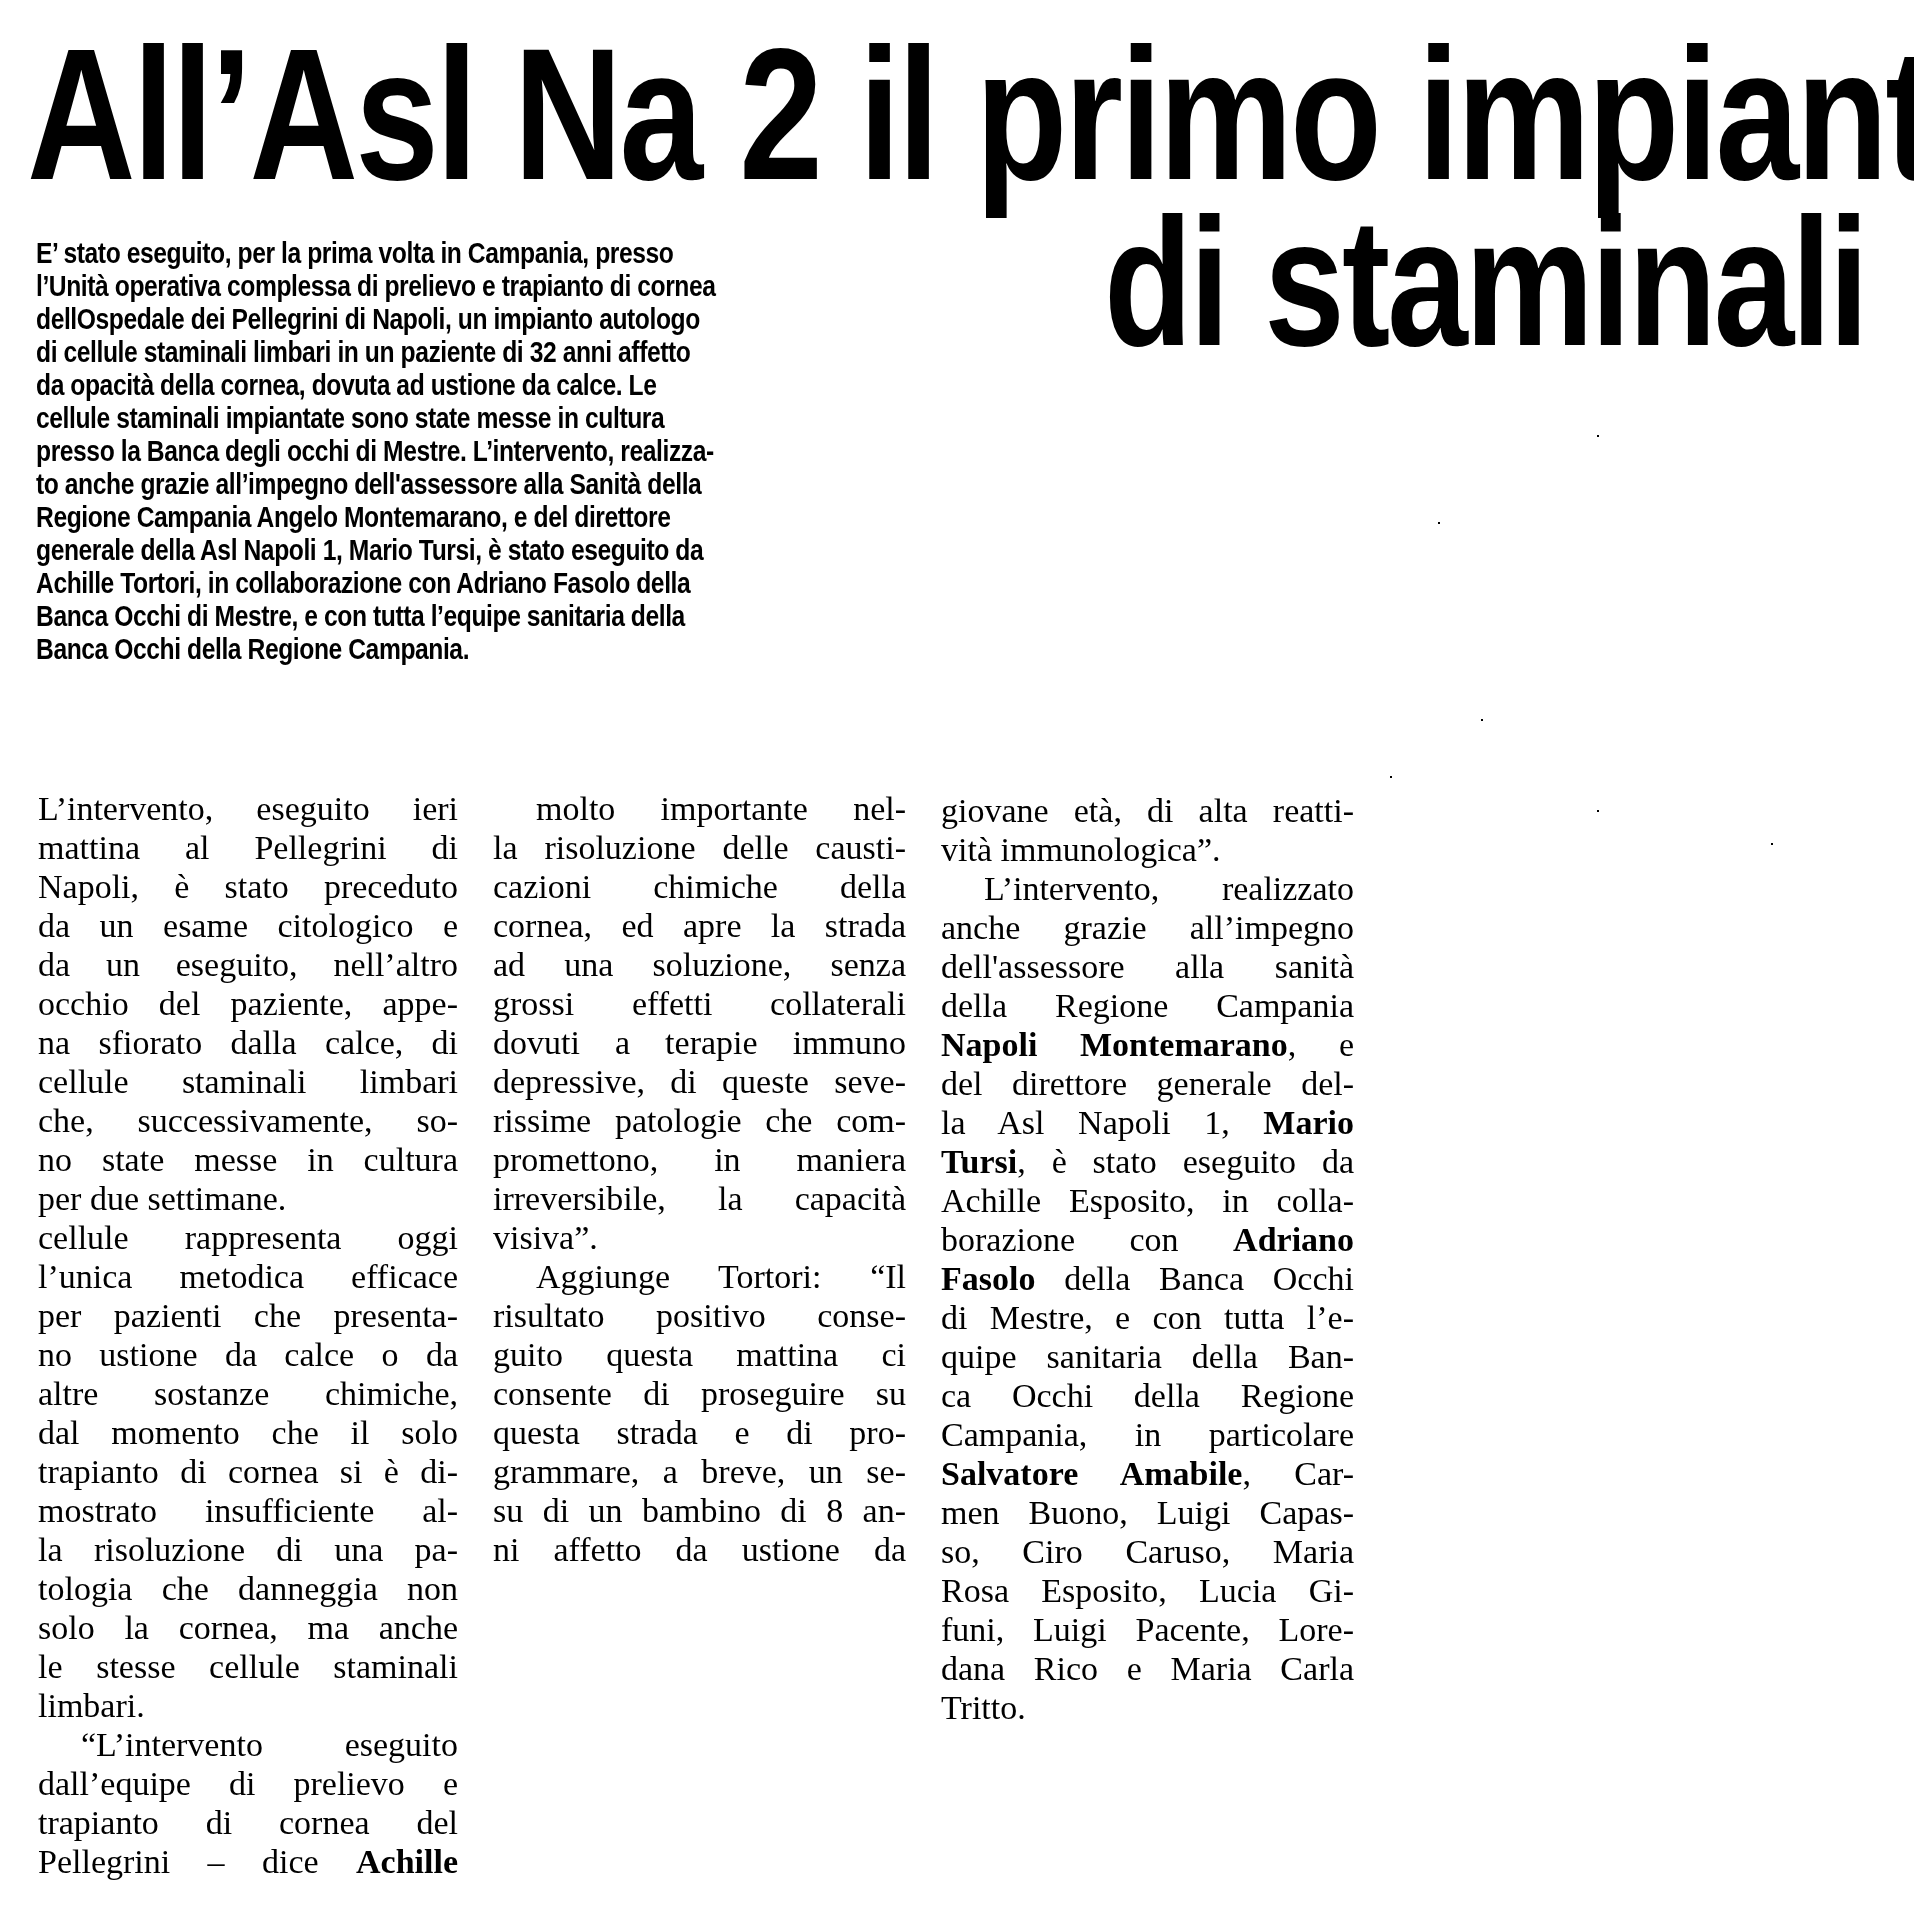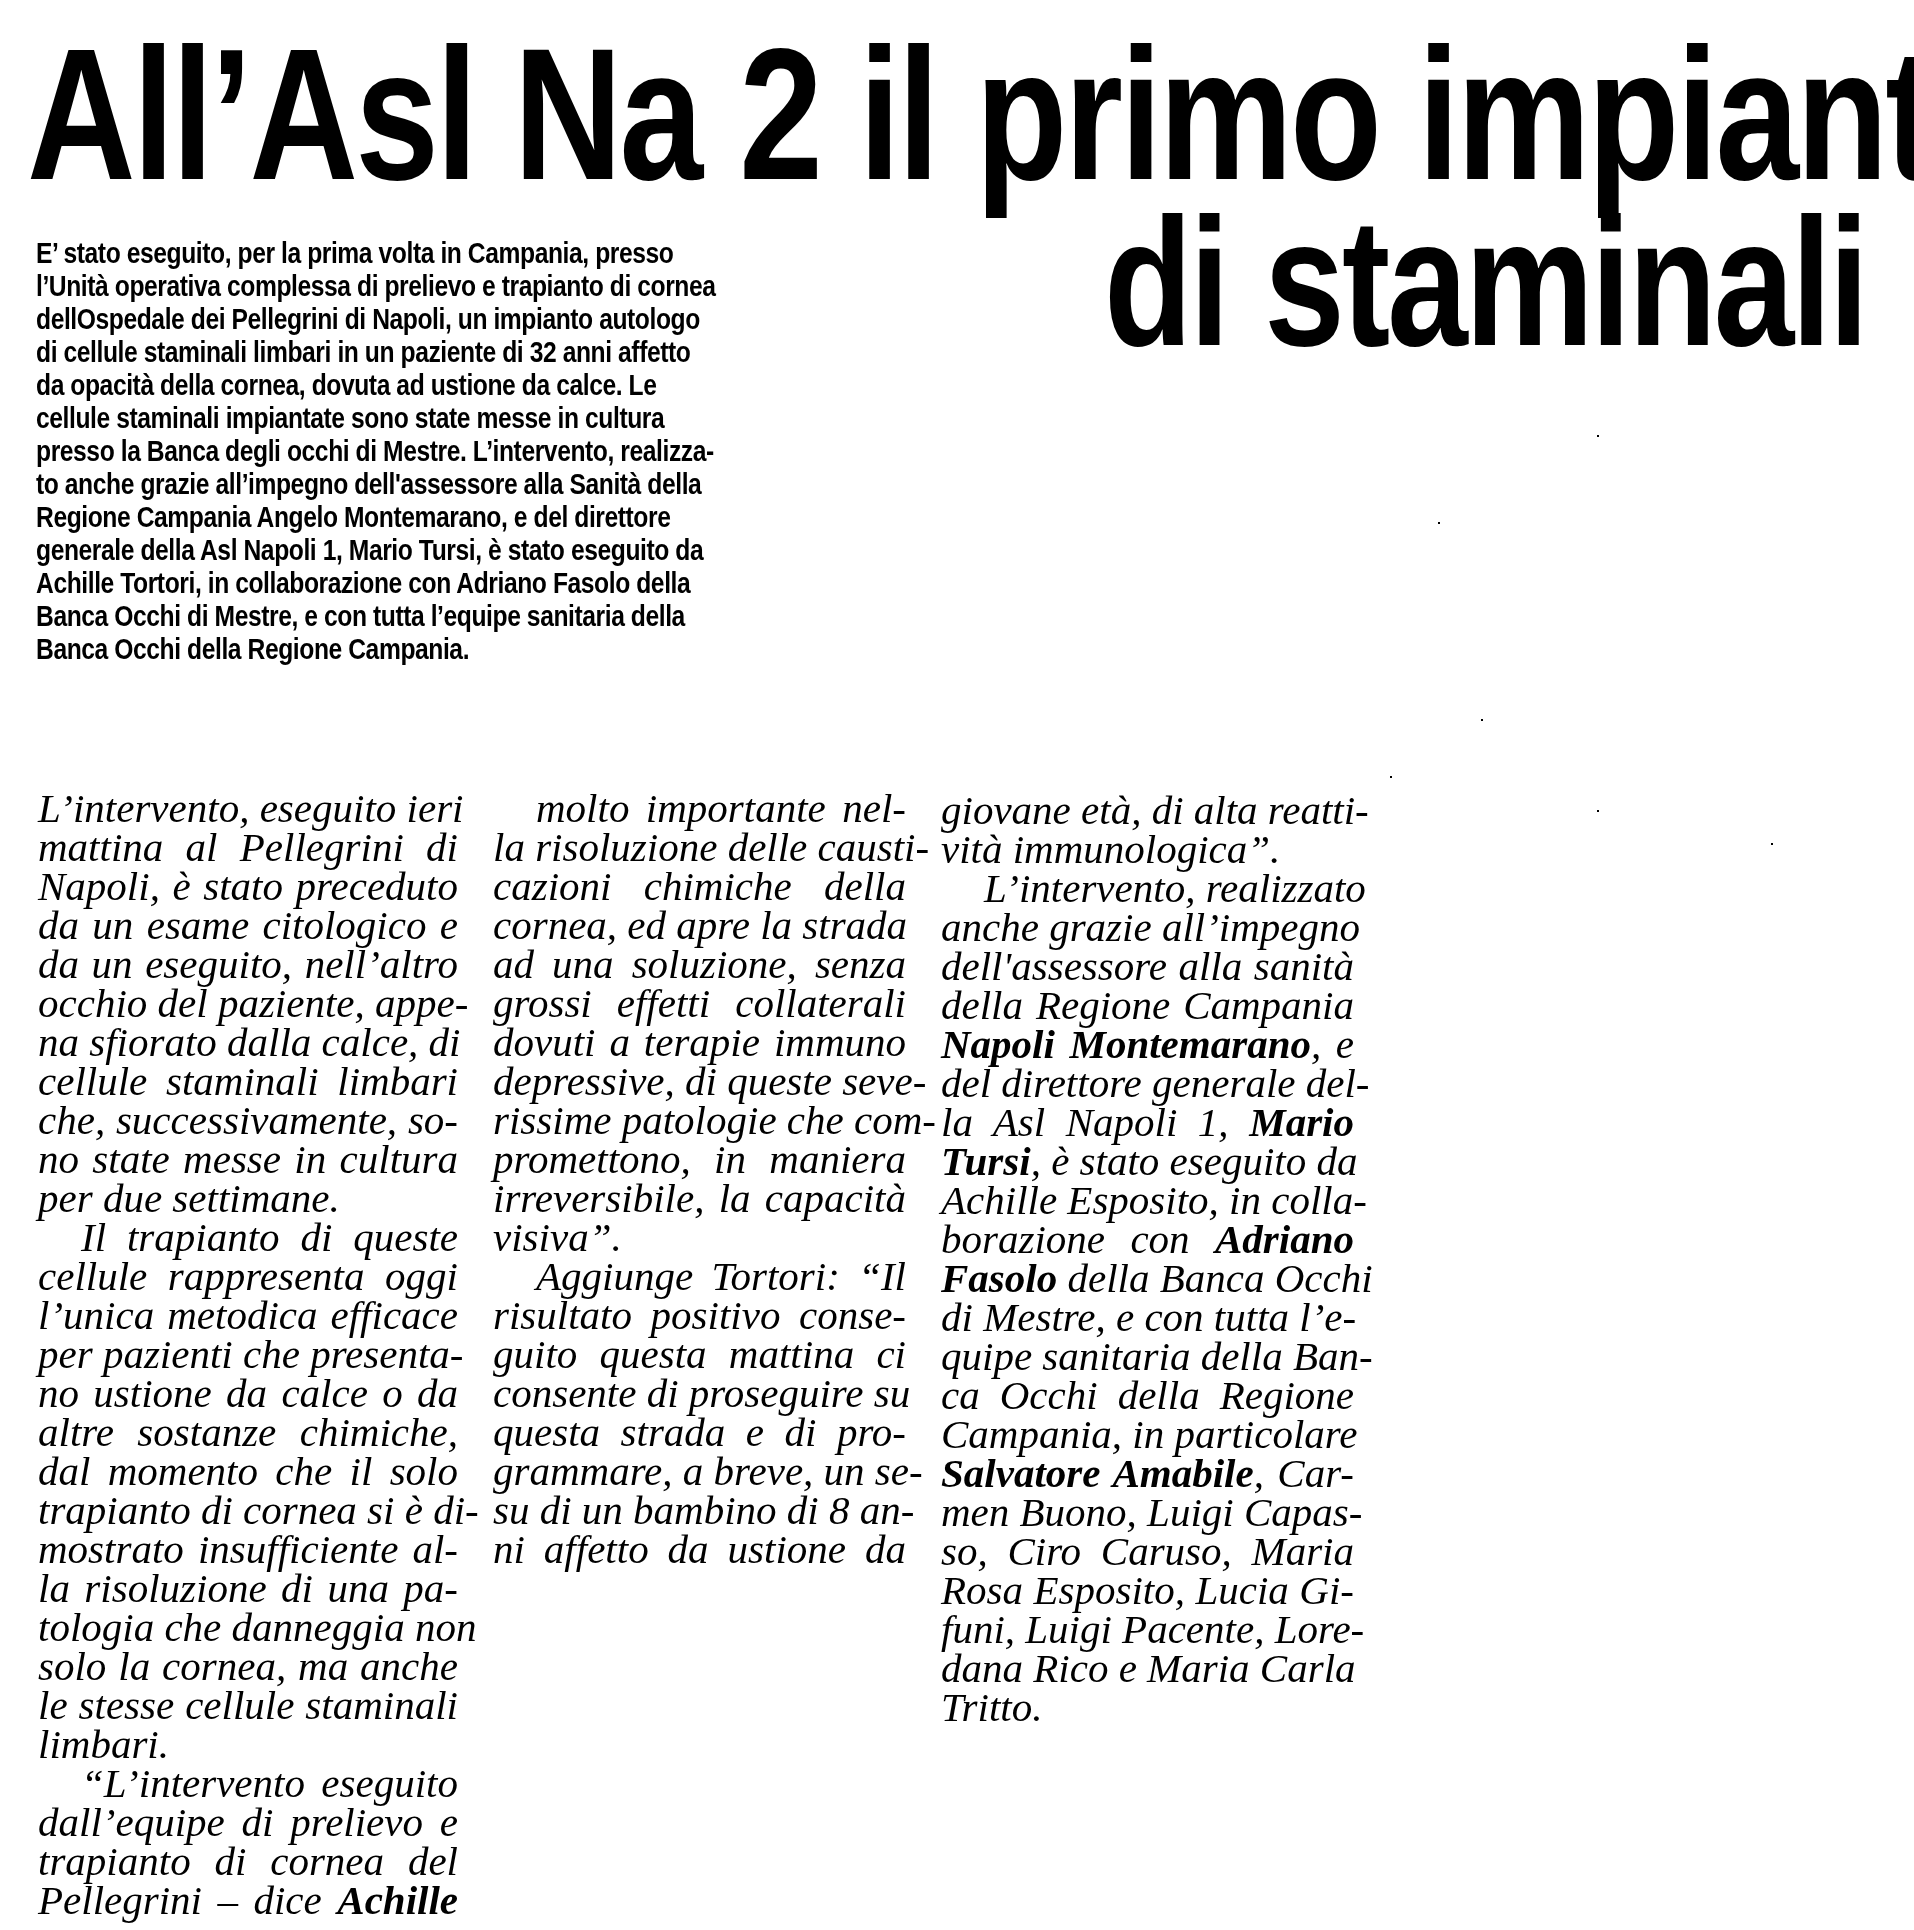--- a/index.html
+++ b/index.html
@@ -50,23 +50,22 @@
       transform-origin: left top;
     }
     .lede-line {
       display: block;
       white-space: nowrap;
     }
     .column {
       position: absolute;
       top: 789px;
       font-family: "Liberation Serif", serif;
-      font-size: 41px;
+      font-size: 34px;
       line-height: 39px;
-      font-style: italic;
     }
     #column-1 { left: 38px; width: 420px; }
     #column-2 { left: 493px; width: 413px; }
     #column-3 { left: 941px; width: 413px; top: 791px; }
     .col-line {
       display: block;
       white-space: nowrap;
       text-align: justify;
       text-align-last: justify;
       height: 39px;
@@ -114,21 +113,20 @@
     <span class="col-line"><span>mattina al Pellegrini di</span></span>
     <span class="col-line"><span>Napoli, è stato preceduto</span></span>
     <span class="col-line"><span>da un esame citologico e</span></span>
     <span class="col-line"><span>da un eseguito, nell’altro</span></span>
     <span class="col-line"><span>occhio del paziente, appe-</span></span>
     <span class="col-line"><span>na sfiorato dalla calce, di</span></span>
     <span class="col-line"><span>cellule staminali limbari</span></span>
     <span class="col-line"><span>che, successivamente, so-</span></span>
     <span class="col-line"><span>no state messe in cultura</span></span>
     <span class="col-line last"><span>per due settimane.</span></span>
-    <span class="col-line indent"><span>Il trapianto di queste</span></span>
     <span class="col-line"><span>cellule rappresenta oggi</span></span>
     <span class="col-line"><span>l’unica metodica efficace</span></span>
     <span class="col-line"><span>per pazienti che presenta-</span></span>
     <span class="col-line"><span>no ustione da calce o da</span></span>
     <span class="col-line"><span>altre sostanze chimiche,</span></span>
     <span class="col-line"><span>dal momento che il solo</span></span>
     <span class="col-line"><span>trapianto di cornea si è di-</span></span>
     <span class="col-line"><span>mostrato insufficiente al-</span></span>
     <span class="col-line"><span>la risoluzione di una pa-</span></span>
     <span class="col-line"><span>tologia che danneggia non</span></span>

